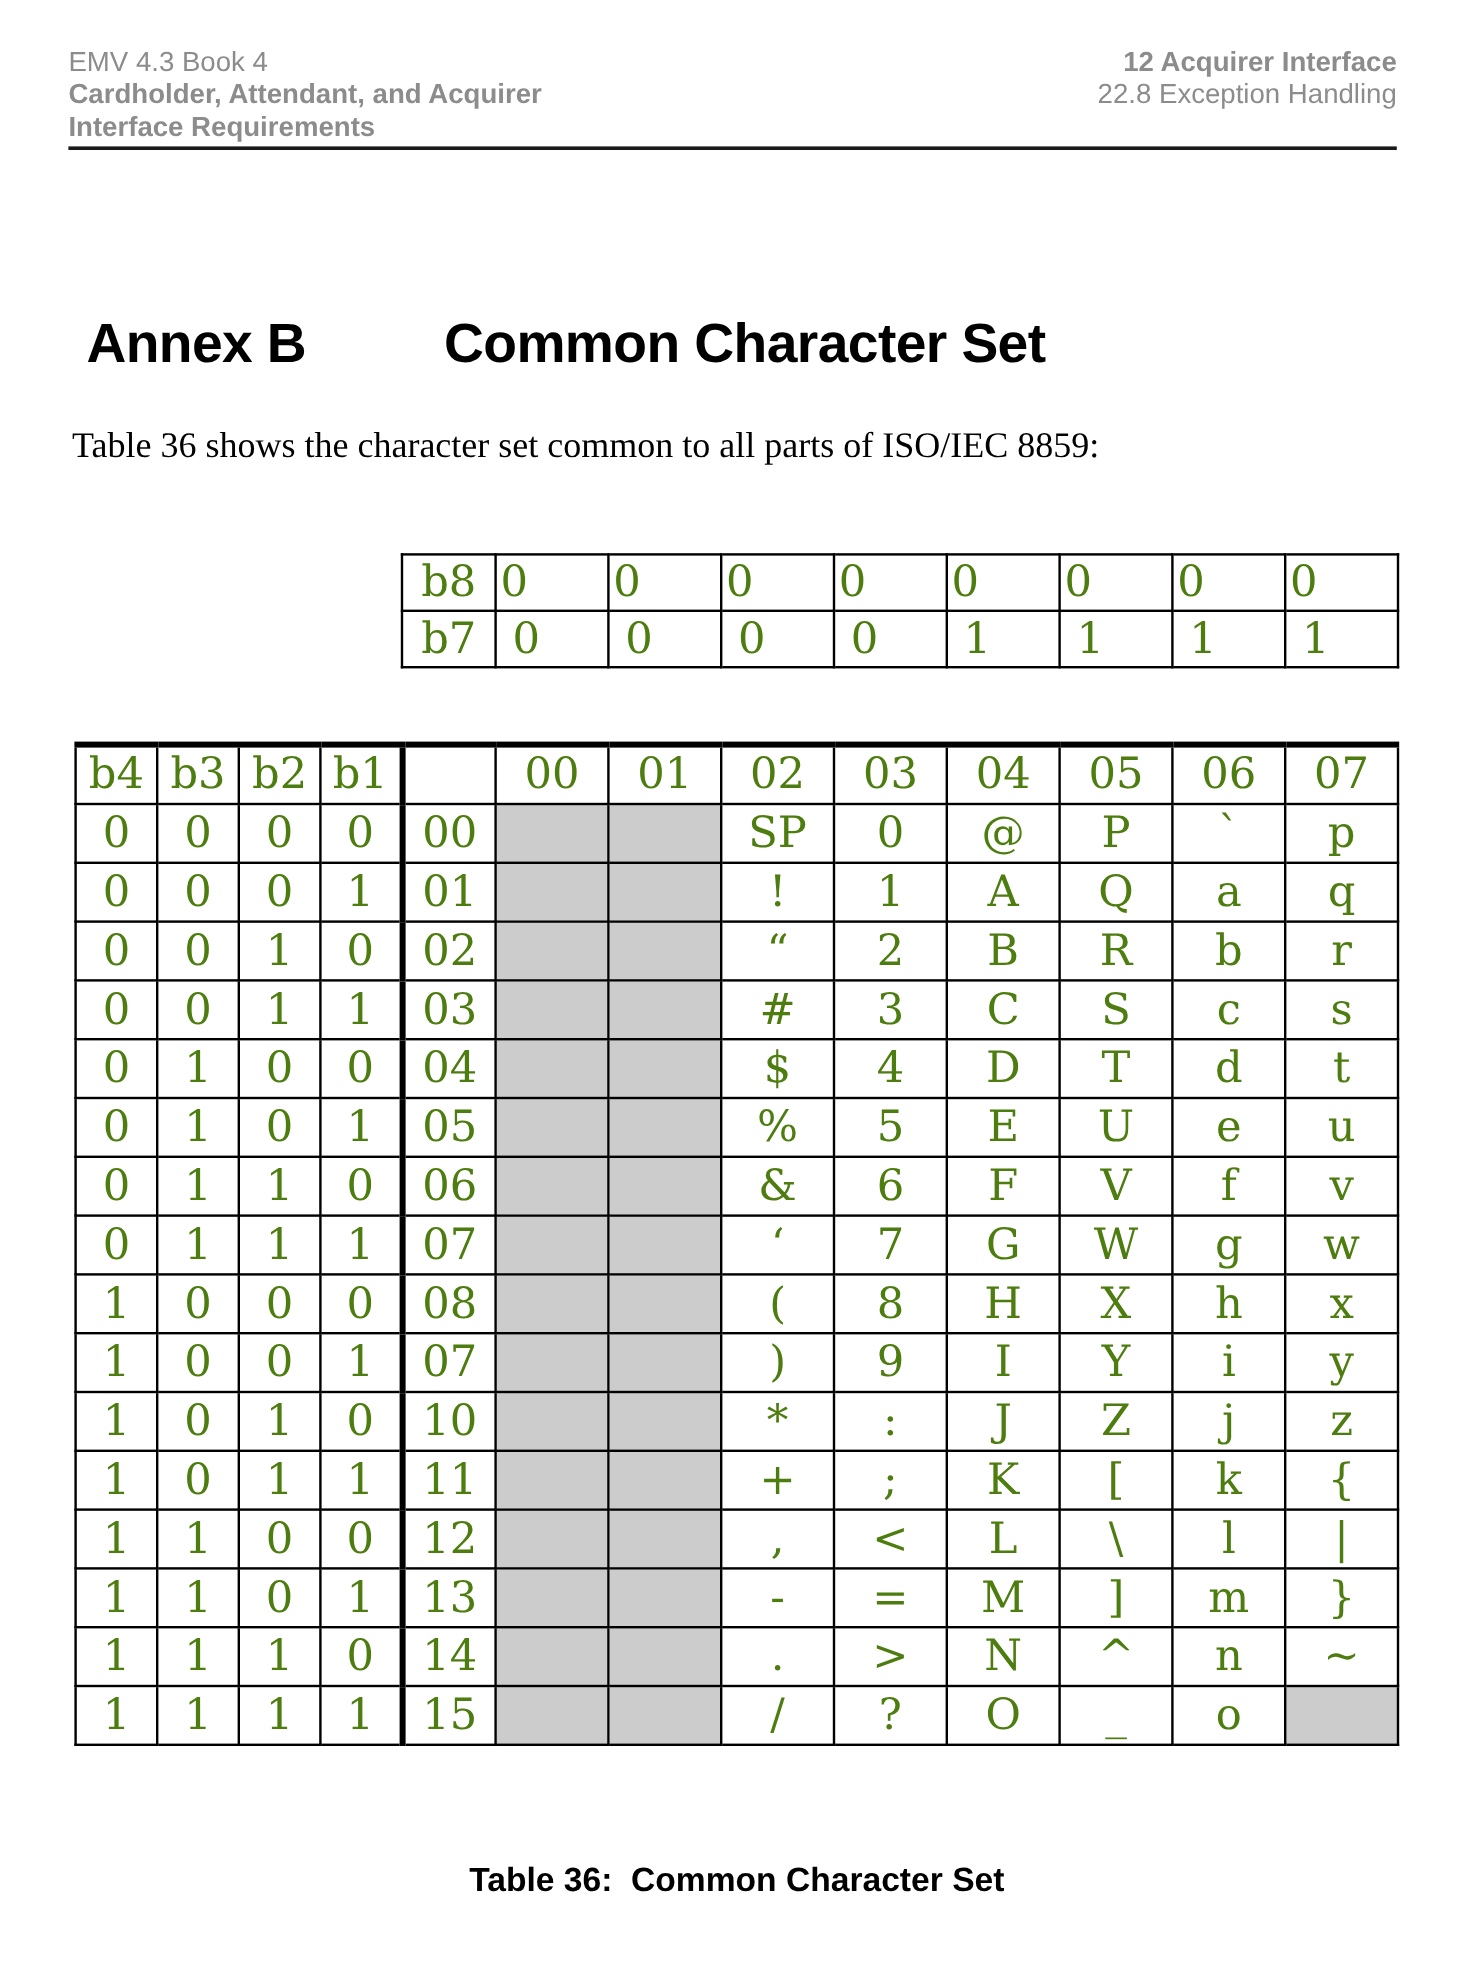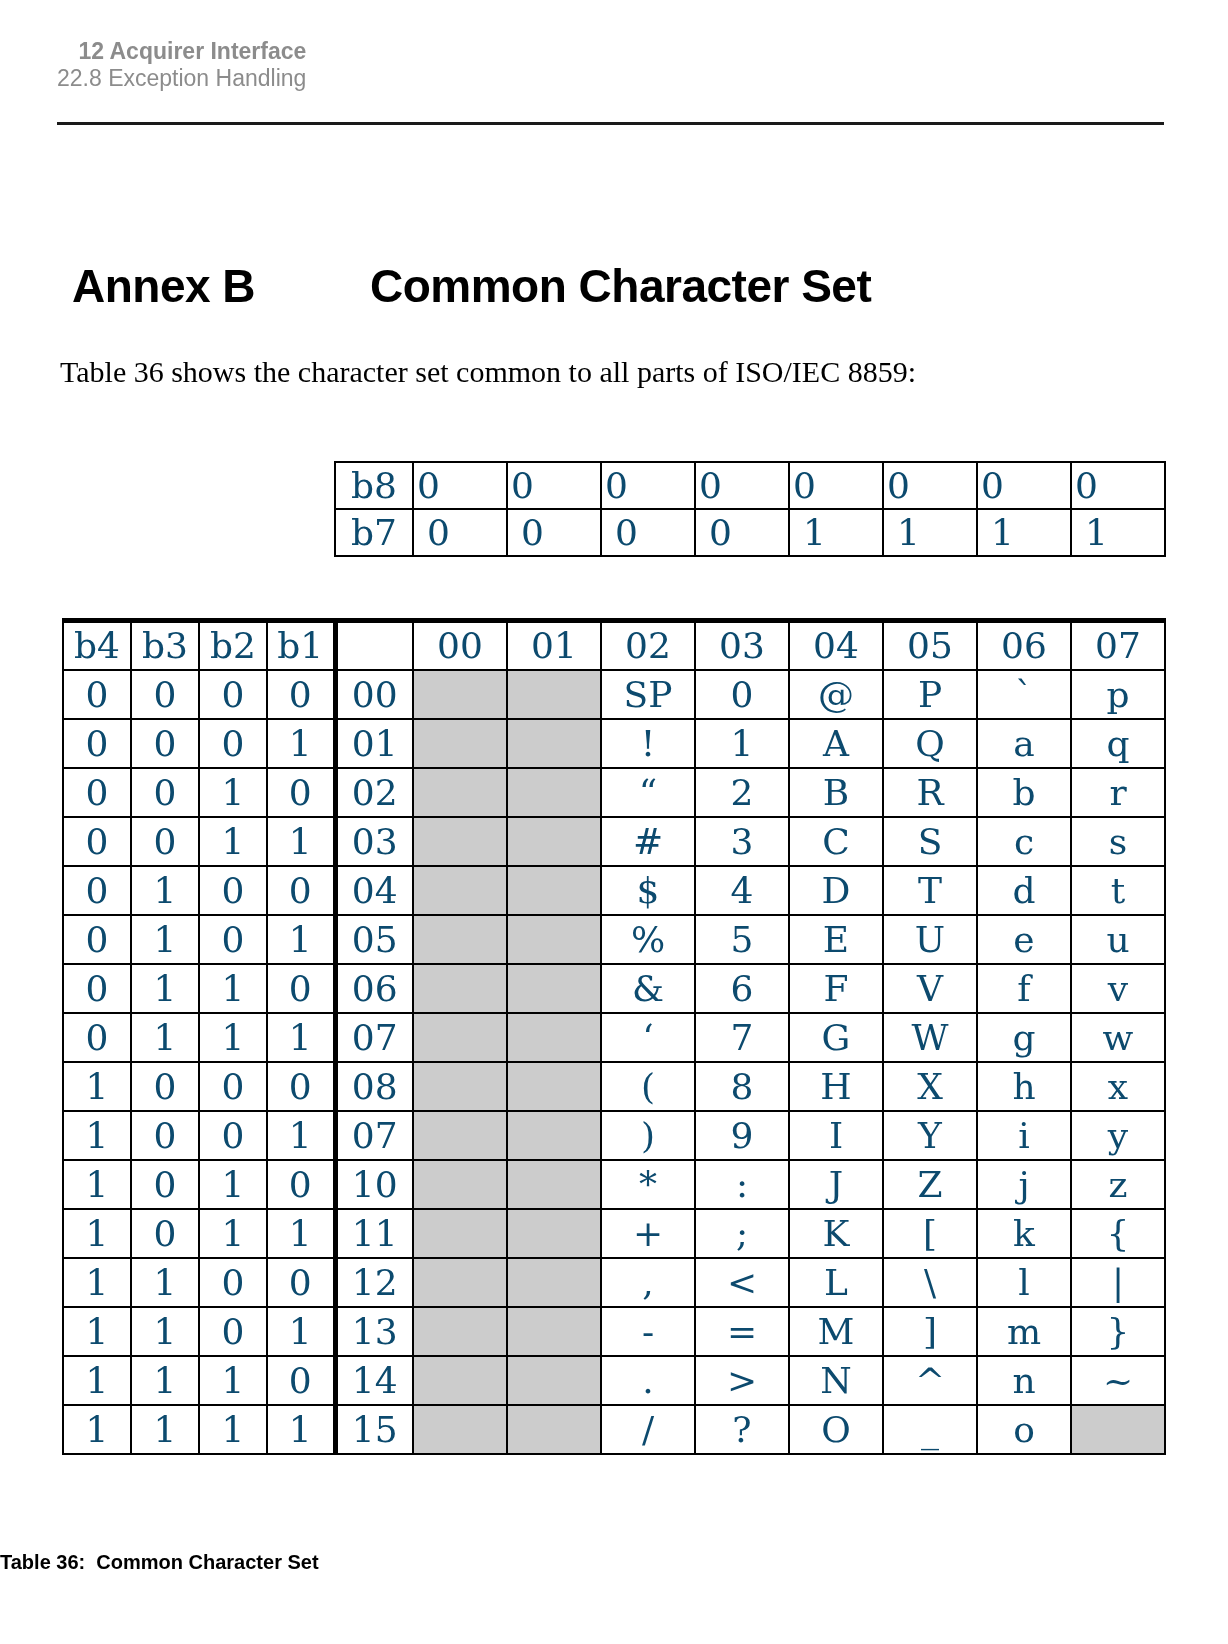--- a/index.html
+++ b/index.html
@@ -28,21 +28,21 @@
   }
   h1 .annex-label { display:inline-block; width:298px;margin-left:12px; }
   p.intro {
     position:absolute; left:60px; top:355px; margin:0;
     font-family:"Liberation Serif", serif; font-size:30px; white-space:nowrap;
   }
 
   
   table.bit-table, table.char-table {
     position:absolute; border-collapse:collapse; table-layout:fixed;
-    font-family:"DejaVu Serif", serif; font-size:36px; color:#0c4a6e;
+    font-family:"DejaVu Serif", serif; font-size:36px; color:#4d7c0f;
   }
   table.bit-table td, table.char-table td {
     border:2px solid #000; padding:0; vertical-align:middle; line-height:1;
     overflow:hidden; white-space:nowrap;
   }
 
   
   table.bit-table { left:334px; top:461px; }
   table.bit-table td { height:45px; }
   .bit-table td.lbl { text-align:center; }
@@ -54,30 +54,35 @@
 
   
   table.char-table { left:62px; top:618px; }
   table.char-table td { height:47px; text-align:center; }
   .char-table td.thickleft { border-left:5px solid #000; }
   .char-table tr.hdr td { border-top:5px solid #000; height:46px; }
   .char-table td.shaded { background:#cccccc; }
 
   
   .table-caption {
-    position:absolute; left:0; top:1551px; width:1228px; text-align:left;
-    font-size:20px; font-weight:bold;
+    position:absolute; left:0; top:1551px; width:1228px; text-align:center;
+    font-size:28px; font-weight:bold;
   }
 </style>
 </head>
 <body>
 
 <div class="page">
 
   <div class="page-header">
+    <div class="hdr-left">
+      <div>EMV 4.3 Book 4</div>
+      <div class="bold">Cardholder, Attendant, and Acquirer</div>
+      <div class="bold">Interface Requirements</div>
+    </div>
     <div class="hdr-right">
       <div class="bold">12 Acquirer Interface</div>
       <div>22.8 Exception Handling</div>
     </div>
   </div>
   <div class="header-rule"></div>
 
   <h1 class="annex-title"><span class="annex-label">Annex B</span><span>Common Character Set</span></h1>
 
   <p class="intro">Table 36 shows the character set common to all parts of ISO/IEC 8859:</p>

